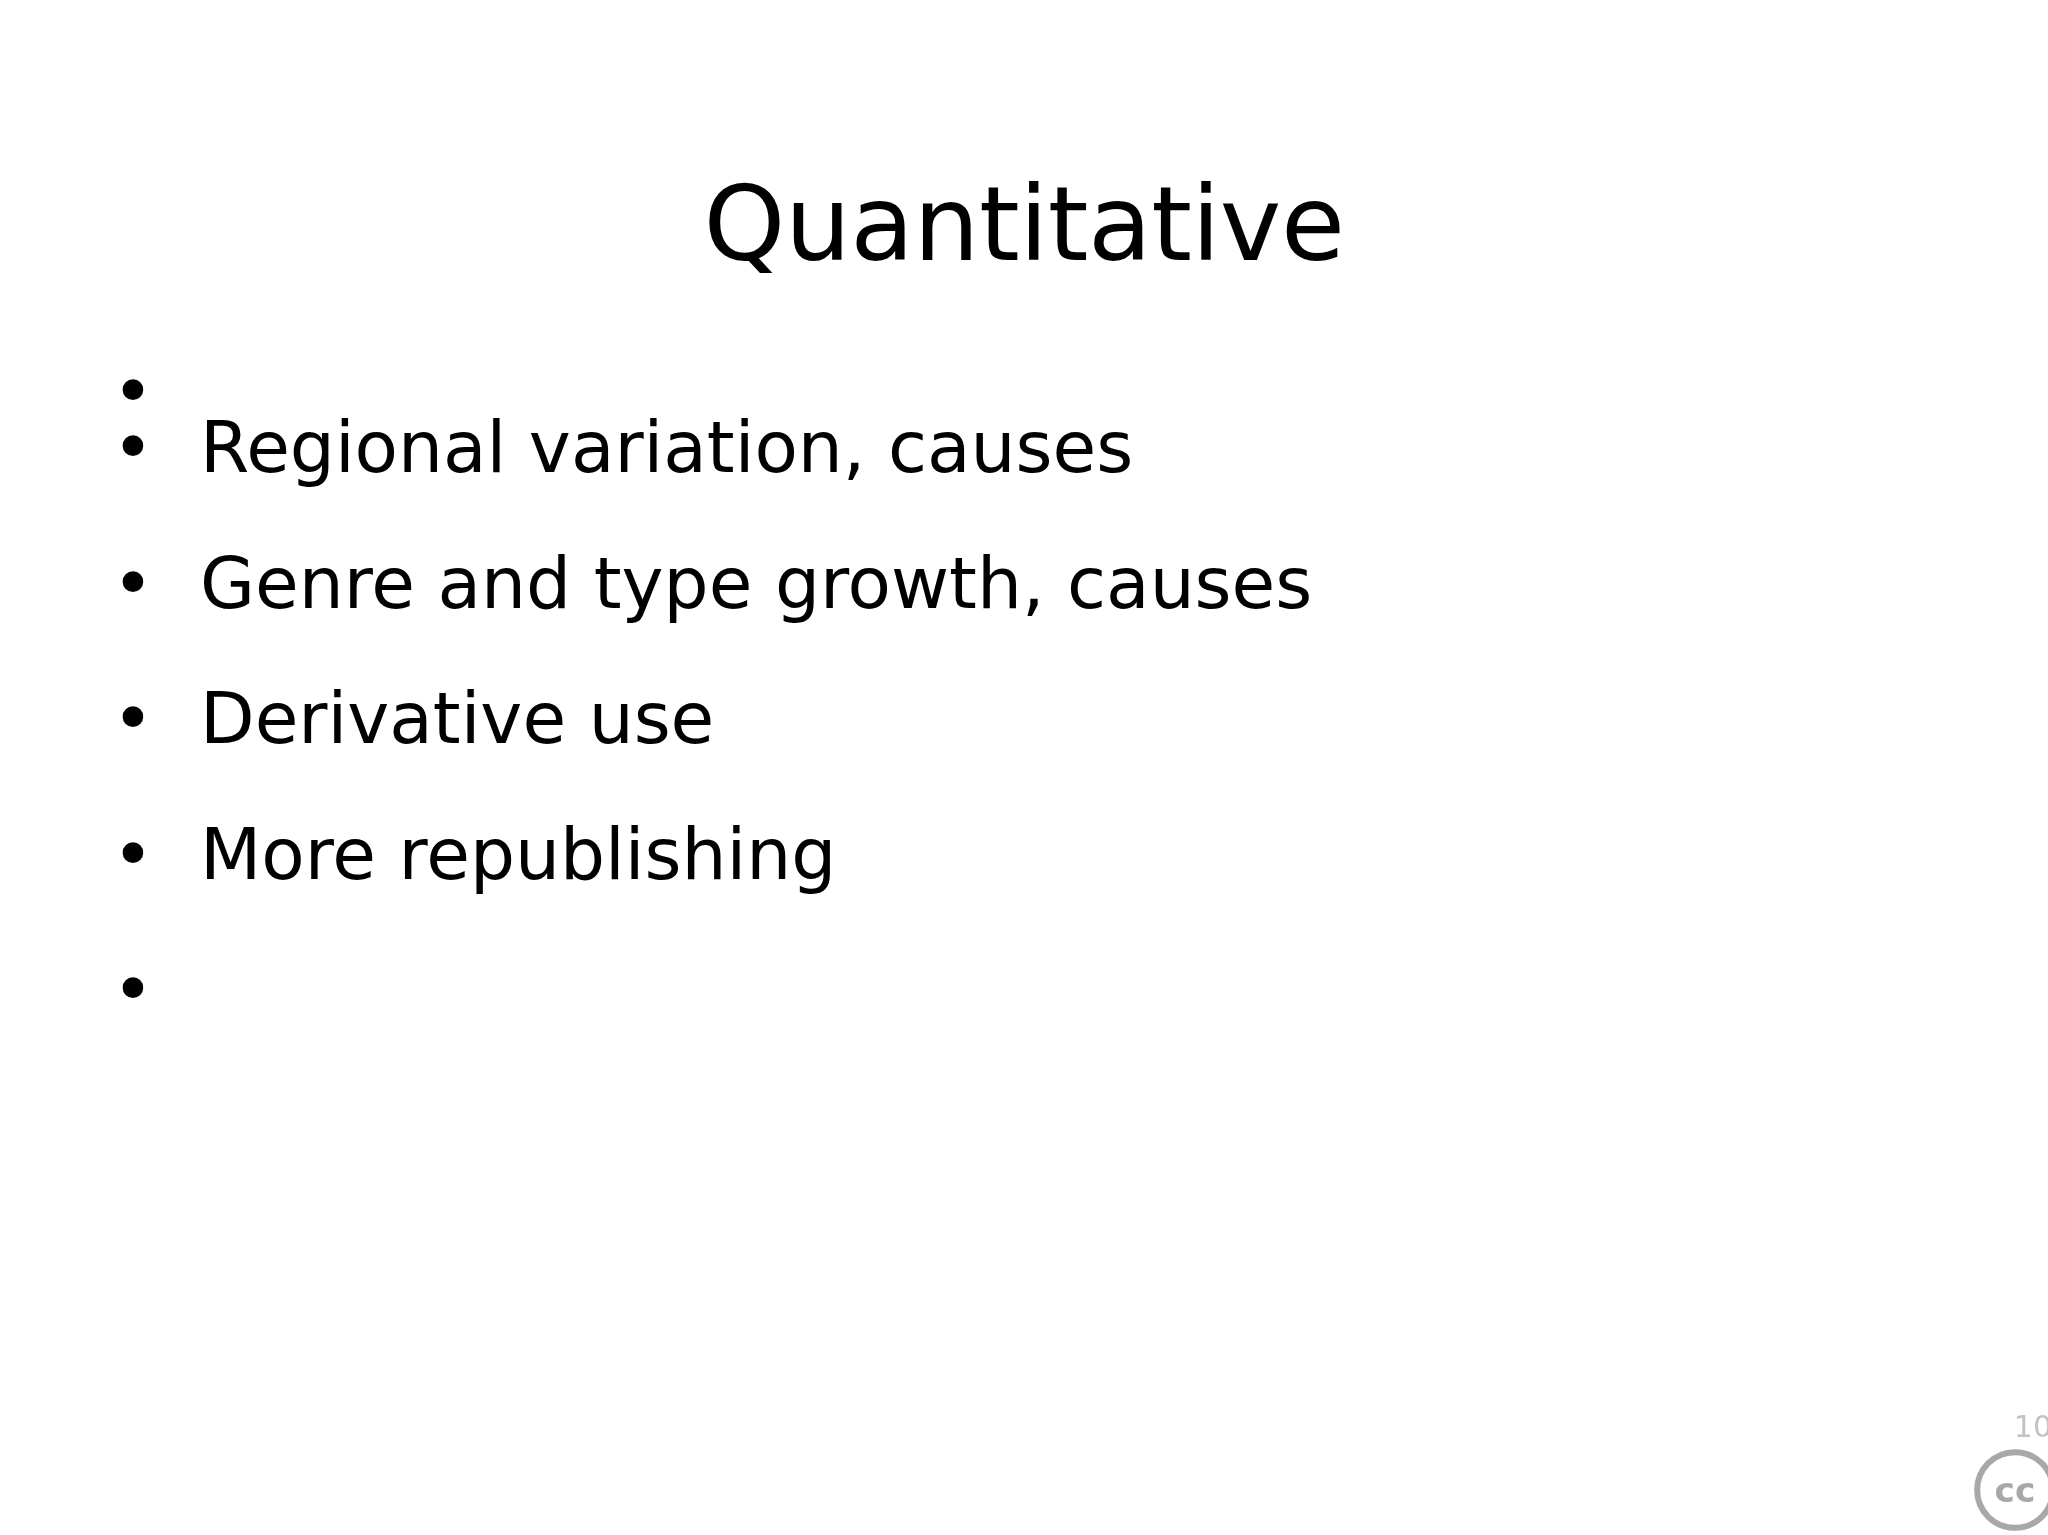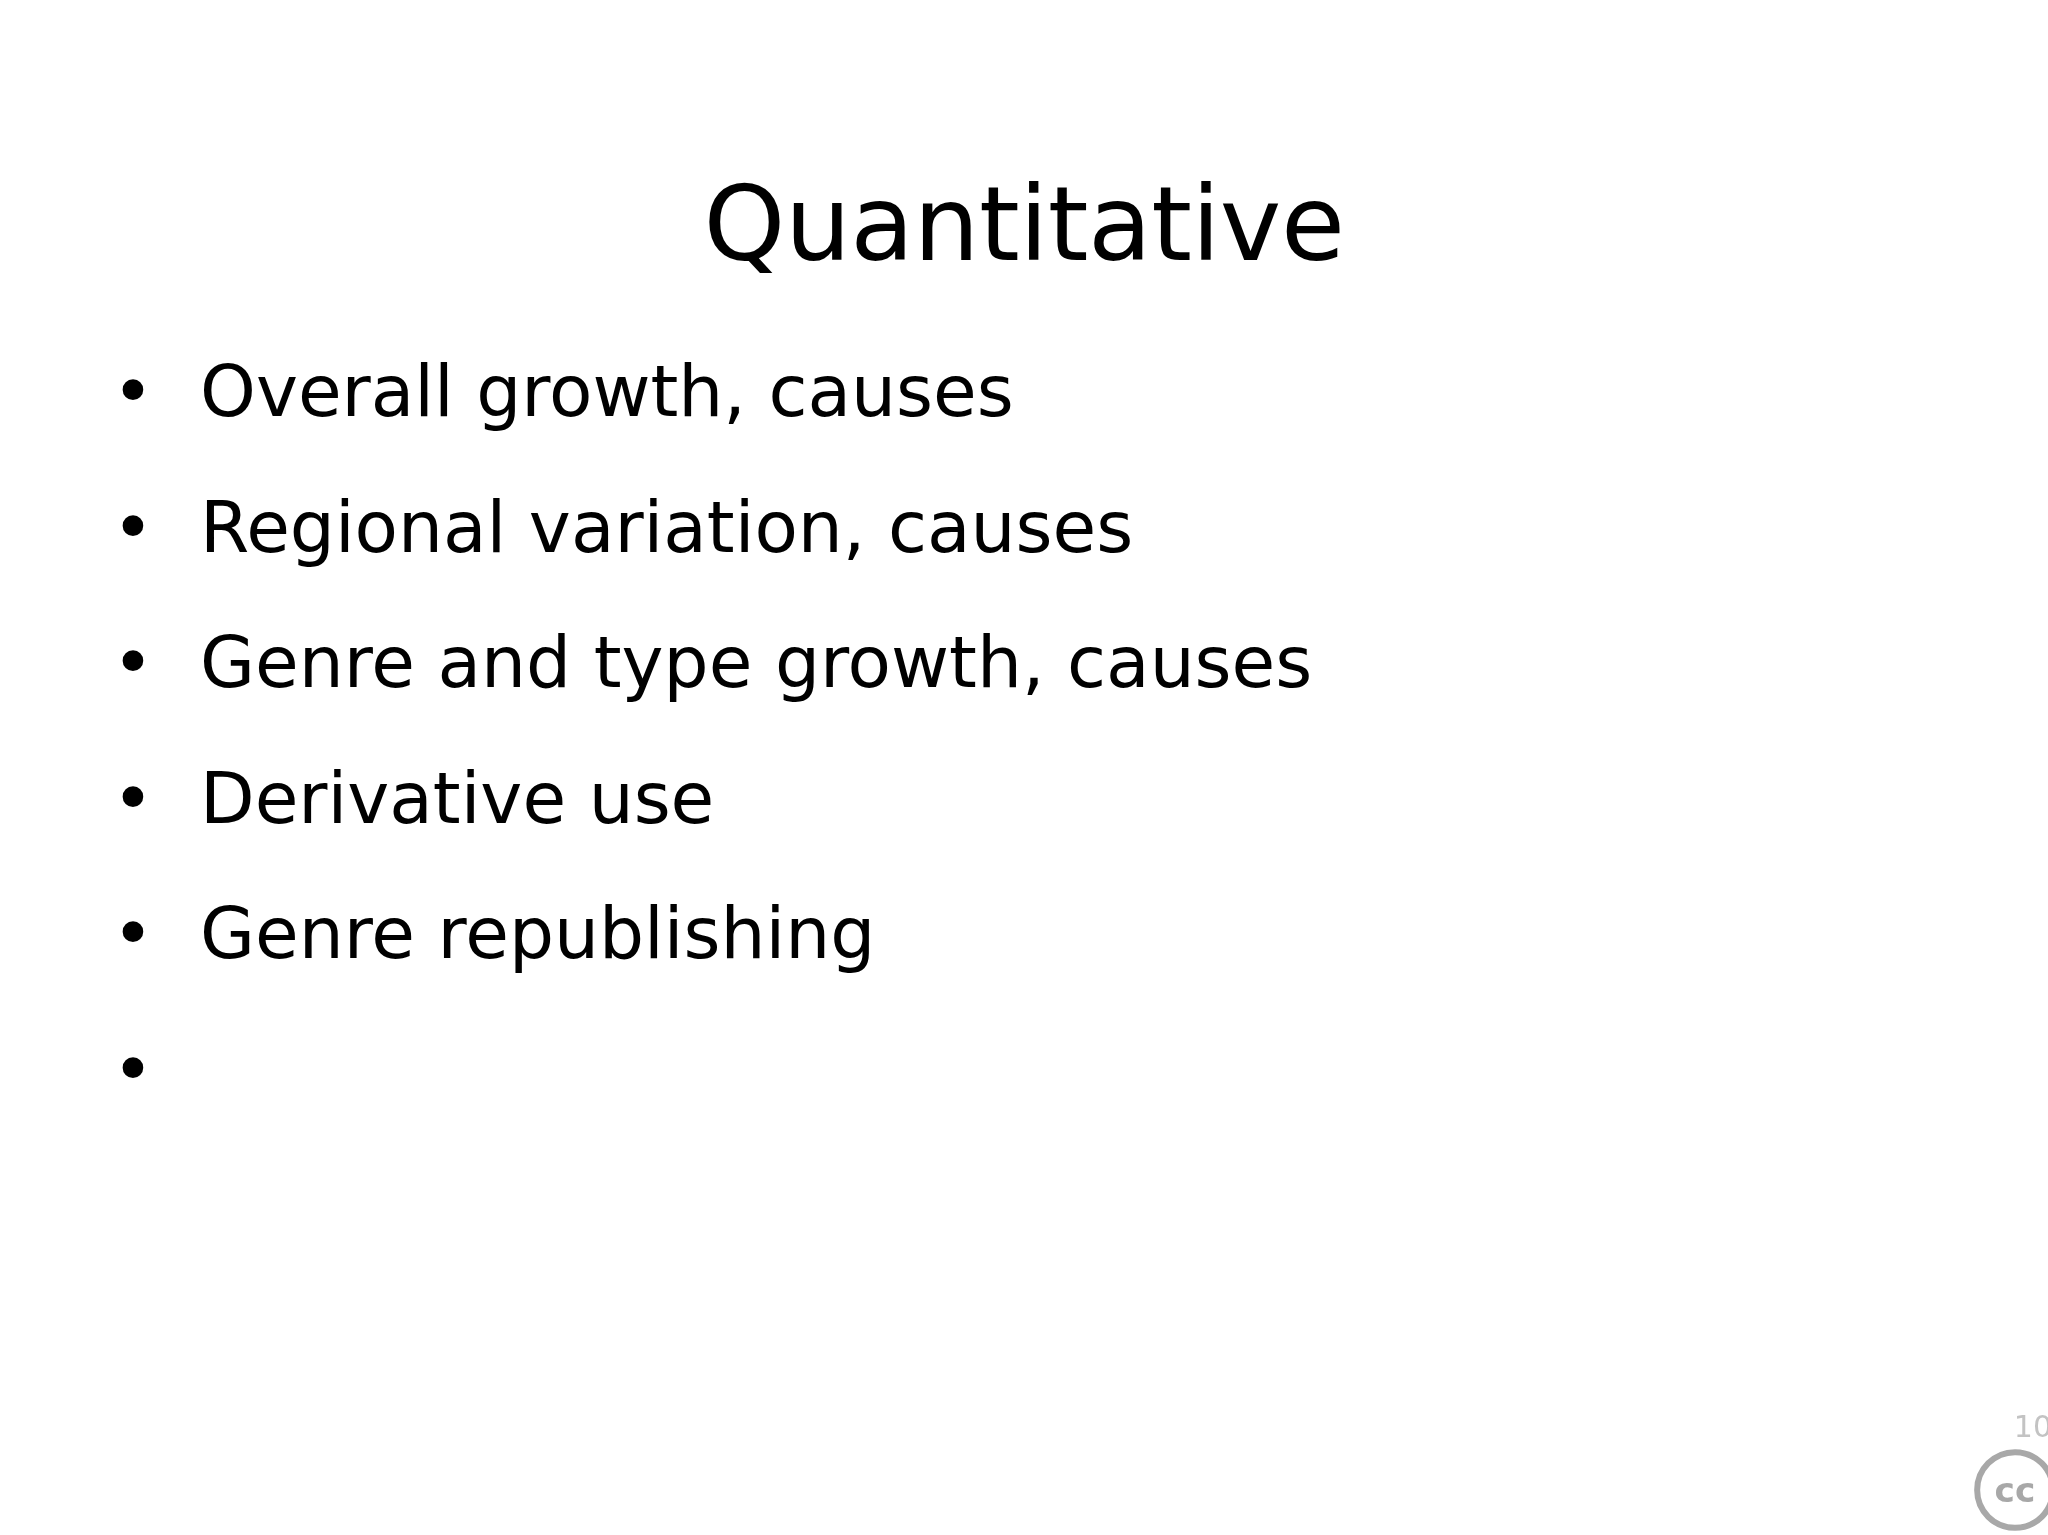--- a/index.html
+++ b/index.html
@@ -117,41 +117,40 @@
 <body>
 
 <div class="slide">
 
   <h1 class="slide-title">Quantitative</h1>
 
   <ul class="body-list">
 
     <li class="bullet-item">
       <span class="bullet-marker">•</span>
-      <span class="bullet-text">Overall growth, causes</span>
     </li>
 
     <li class="bullet-item">
       <span class="bullet-marker">•</span>
       <span class="bullet-text">Regional variation, causes</span>
     </li>
 
     <li class="bullet-item">
       <span class="bullet-marker">•</span>
       <span class="bullet-text">Genre and type growth, causes</span>
     </li>
 
     <li class="bullet-item">
       <span class="bullet-marker">•</span>
       <span class="bullet-text">Derivative use</span>
     </li>
 
     <li class="bullet-item">
       <span class="bullet-marker">•</span>
-      <span class="bullet-text">Genre republishing</span>
+      <span class="bullet-text">More republishing</span>
     </li>
 
     <li class="bullet-item">
       <span class="bullet-marker">•</span>
     </li>
 
   </ul>
 
   <div class="page-number">10</div>
 

